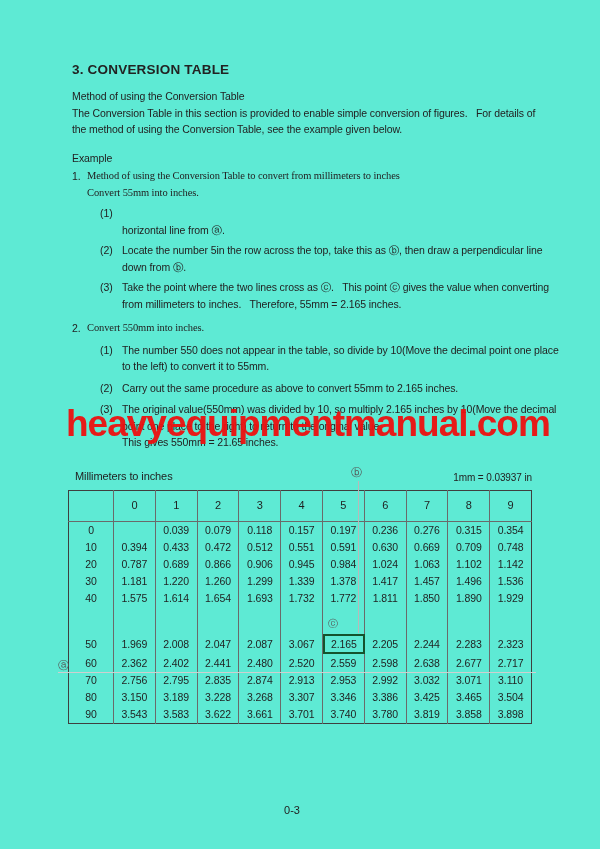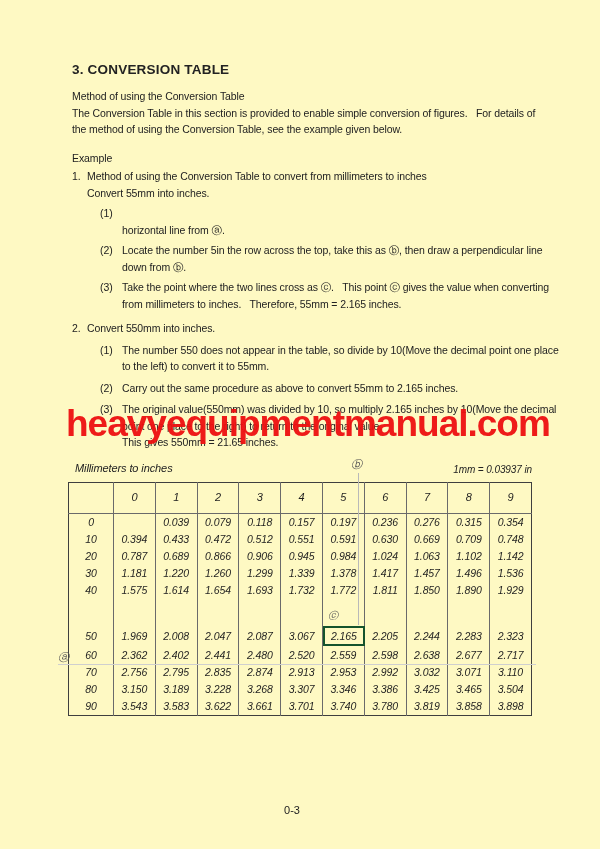--- a/index.html
+++ b/index.html
@@ -1,51 +1,51 @@
 <!DOCTYPE html>
 <html><head>
 <meta charset="utf-8">
 <style>
   html,body{margin:0;padding:0;}
   .page{
     position:relative;
     width:600px;height:849px;
-    background:#fef9c3;
+    background:#5eead4;
     overflow:hidden;
     font-family:"Liberation Sans","DejaVu Sans",sans-serif;
     color:#222;
   }
   .content{
     position:absolute;left:72px;top:62px;width:462px;
     font-size:10.5px;letter-spacing:-0.1px;line-height:16.5px;
   }
   .doc-title{font-size:13.5px;font-weight:bold;letter-spacing:0.2px;line-height:16px;}
   .method-line{margin-top:10px;}
   .line{white-space:pre;}
   .example-h{margin-top:12px;font-weight:normal;}
   .item{margin-top:2px;}
   .item-head{display:flex;}
   .item-num{width:15px;flex:none;}
-  .item-title-wrap{flex:1;}
+  .item-title-wrap{flex:1;font-family:Liberation Serif, serif;}
   .steps{margin-left:28px;}
   .step{display:flex;margin-top:4px;}
   .step-num{width:22px;flex:none;}
   .step-lines{flex:1;}
   .item2{margin-top:8px;}
   .item2 .step{margin-top:5px;}
 
   
   .watermark{
     position:absolute;left:66px;top:404px;width:470px;
     font-size:37px;font-weight:bold;letter-spacing:-1px;
     line-height:40px;z-index:5;opacity:0.95;
   }
 
   
-  .table-area{position:relative;margin-left:-4px;margin-top:7px;width:466px;font-style:italic;}
+  .table-area{position:relative;margin-left:-4px;margin-top:15px;width:466px;}
   .tbl-caption{position:relative;height:24px;font-size:11px;}
   .tbl-label{position:absolute;left:7px;top:2px;}
   .marker-b{position:absolute;left:283px;top:-2px;font-size:11px;color:#555;}
   .tbl-note{position:absolute;right:2px;top:4px;font-size:10px;}
   .b-line{position:absolute;left:290px;top:15px;width:1px;height:152px;background:#b9b9b9;z-index:2;}
   .a-line{position:absolute;left:-10px;top:206px;width:478px;height:1px;background:#cfcfcf;z-index:2;}
   .marker-a{position:absolute;left:-10px;top:191px;font-size:11px;color:#555;}
 
   table.mm{border-collapse:collapse;table-layout:fixed;width:464px;
     border:1.5px solid #3f3f3f;font-size:10.5px;}

